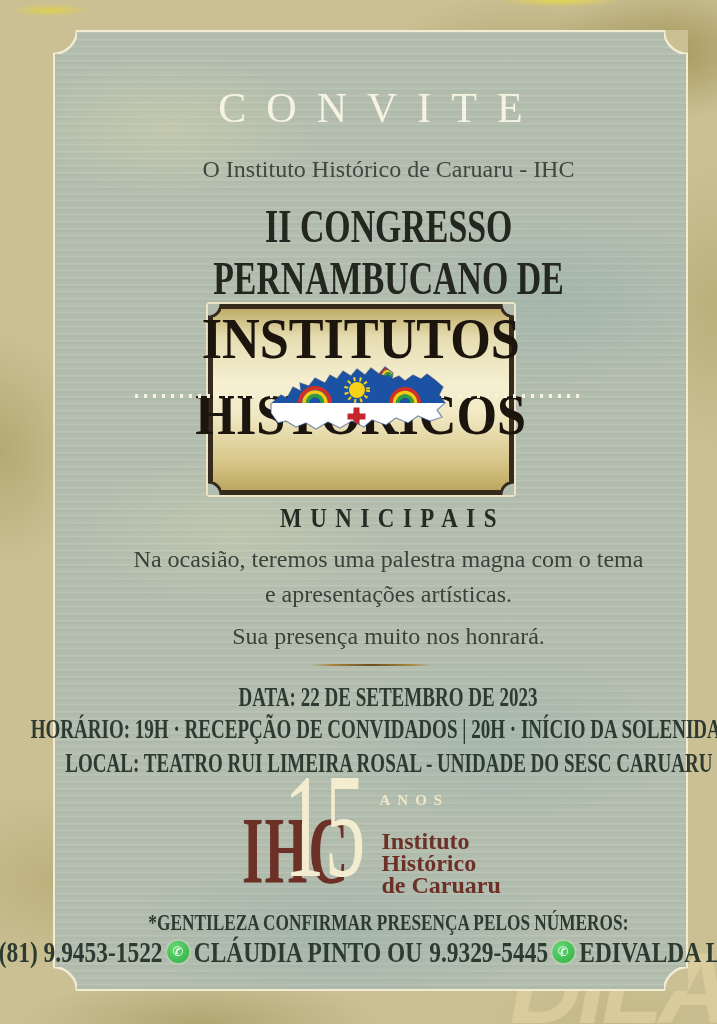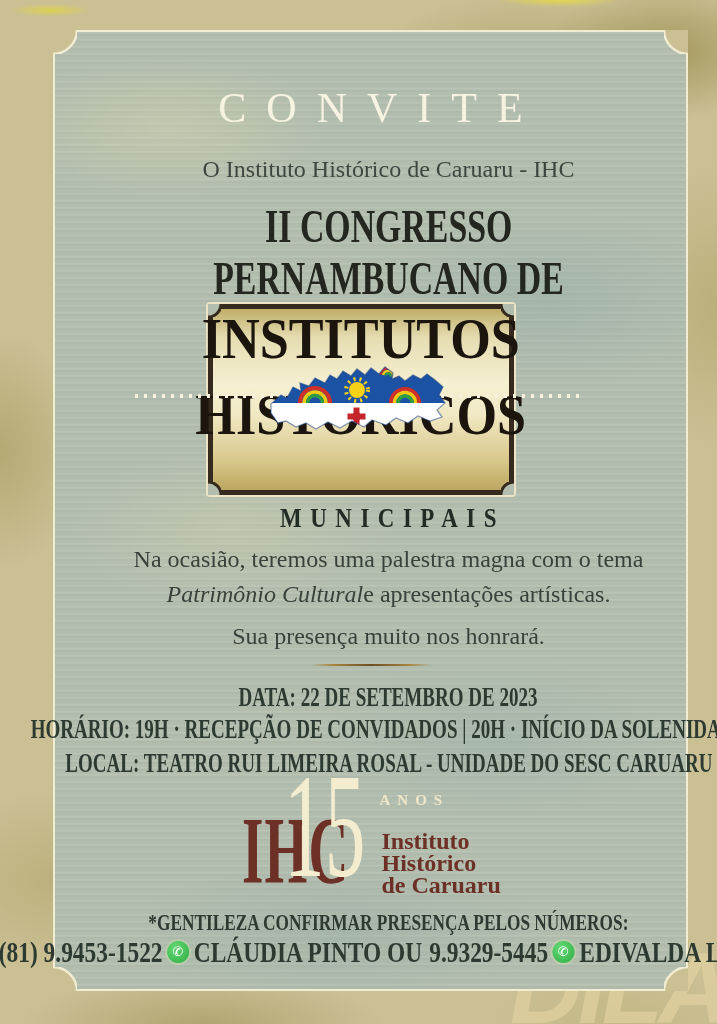--- a/index.html
+++ b/index.html
@@ -223,21 +223,20 @@
     </div>
 
     <div class="cline municipais">
       <span class="cnd sx85">MUNICIPAIS</span>
     </div>
 
     <div class="cline para para1">
       <span>Na ocasião, teremos uma palestra magna com o tema</span>
     </div>
     <div class="cline para para2">
-      <span class="it">Patrimônio Cultural</span>
         <span> e apresentações artísticas.</span>
     </div>
     <div class="cline para para3">
       <span>Sua presença muito nos honrará.</span>
     </div>
 
     <div class="divider"></div>
 
     <div class="cline detail d-date">
       <span class="cnd sx68">DATA: 22 DE SETEMBRO DE 2023</span>

